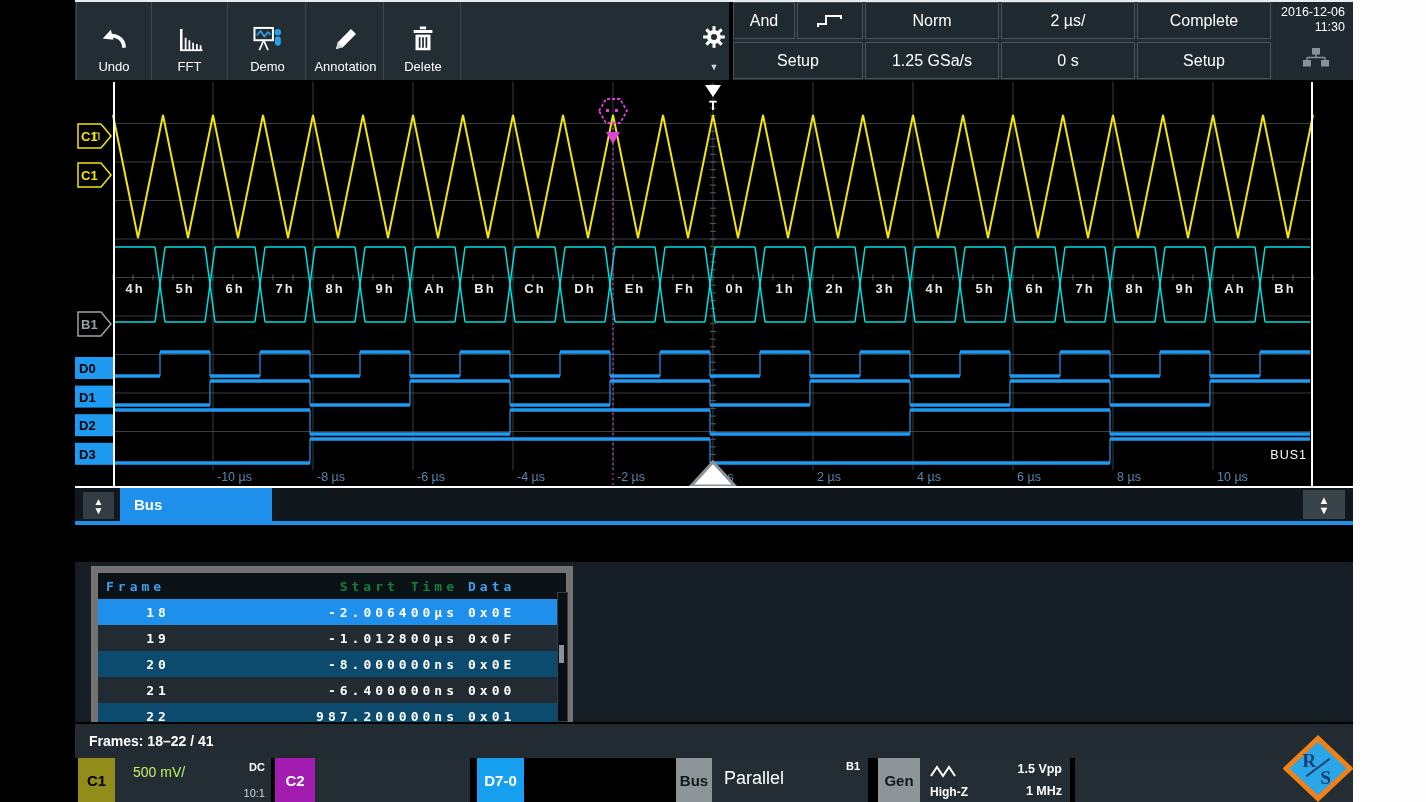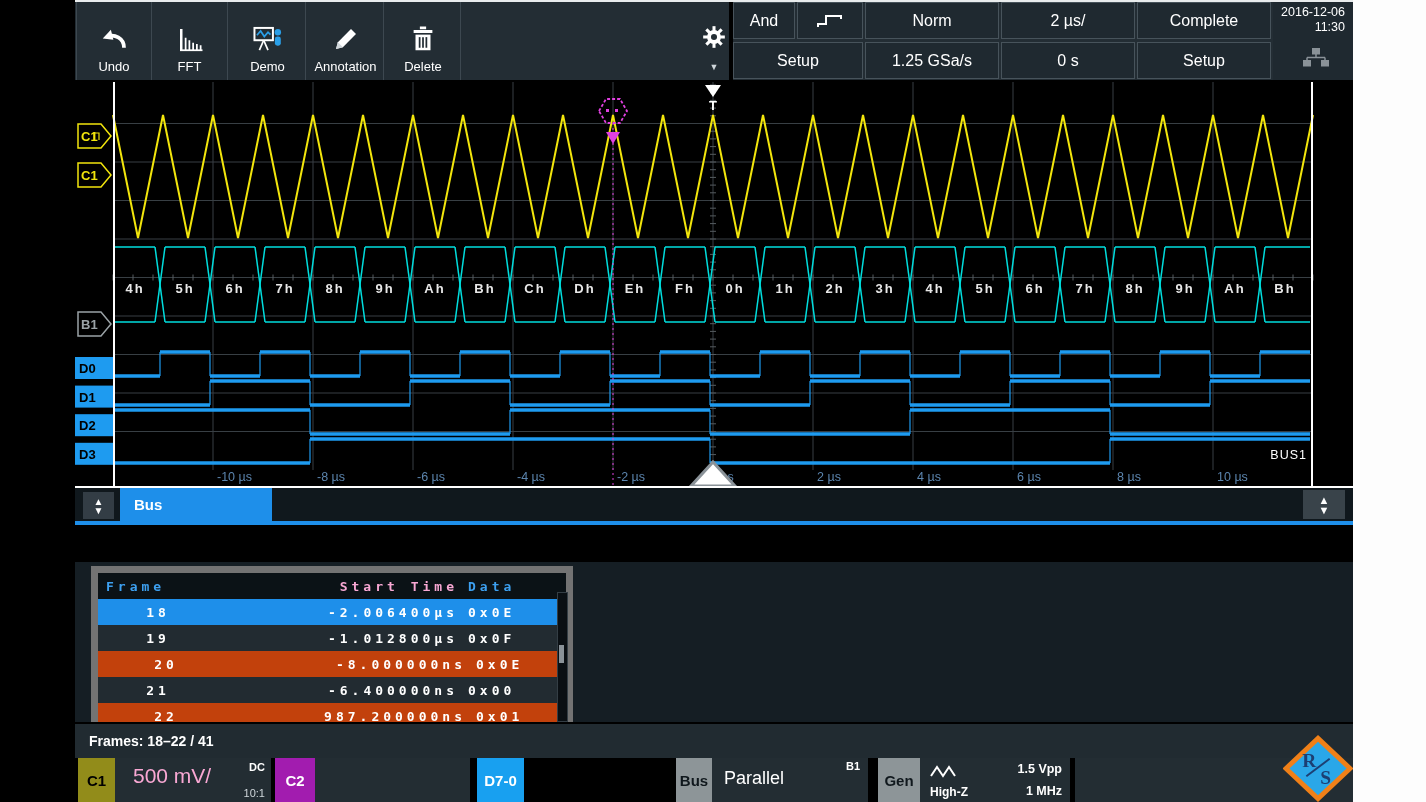--- a/index.html
+++ b/index.html
@@ -41,42 +41,42 @@
 
   
   #table-titlebar{left:75px;top:525px;width:1278px;height:37px;background:#212b31;
       display:flex;align-items:center;font-size:15px;font-weight:bold;padding-left:14px;box-sizing:border-box;}
   #save-btn{position:absolute;left:1236px;top:4px;width:32px;height:30px;cursor:pointer;}
   #table-section{left:75px;top:562px;width:1278px;height:160px;background:#151e24;}
   #bus-table{position:absolute;left:16px;top:4px;width:468px;border:7px solid #737373;background:#0b1216;}
   .bt-row{display:grid;grid-template-columns:120px 240px 104px;height:26px;align-items:center;
       font-family:"DejaVu Sans Mono",monospace;font-weight:bold;font-size:13px;letter-spacing:4px;cursor:pointer;}
   #bus-header .h-frame{padding-left:8px;color:#3da0f0;}
-  #bus-header .h-time{text-align:right;color:#f9a8d4;}
+  #bus-header .h-time{text-align:right;color:#15803d;}
   #bus-header .h-data{padding-left:10px;color:#3da0f0;}
   .bt-cell-frame{text-align:center;}
   .bt-cell-time{text-align:right;}
   .bt-cell-data{padding-left:10px;}
-  .row-odd{background:#c2410c;padding-left:8px;}
+  .row-odd{background:#0c4a6e;}
   .row-even{background:#222b31;}
   .row-selected{background:#1e8fea;}
   #tbl-scroll{position:absolute;left:482px;top:30px;width:9px;height:128px;background:#0a0f13;border:1px solid #343e45;cursor:pointer;}
   #tbl-thumb{position:absolute;left:1px;top:52px;width:5px;height:18px;background:#8a9298;}
 
   #frames-bar{left:75px;top:722px;width:1278px;height:36px;background:#212b31;border-top:2px solid #000;
       box-sizing:border-box;display:flex;align-items:center;padding-left:14px;font-size:14px;font-weight:bold;}
 
   
   #bottombar{left:75px;top:758px;width:1278px;height:44px;background:#000;}
   .ch-label{position:absolute;top:0;height:44px;display:flex;align-items:center;justify-content:center;
       font-weight:bold;font-size:15px;cursor:pointer;}
   .ch-body{position:absolute;top:0;height:44px;background:#232d33;box-sizing:border-box;cursor:pointer;}
   #c1-label{left:3px;width:37px;background:#928c1a;color:#000;}
   #c1-body{left:40px;width:156px;}
-  #c1-scale{position:absolute;left:18px;top:6px;font-size:21px;color:#f9a8d4;}
+  #c1-scale{position:absolute;left:18px;top:6px;font-size:14px;color:#bef264;}
   #c1-coupling{position:absolute;right:6px;top:3px;font-size:11px;font-weight:bold;}
   #c1-probe{position:absolute;right:6px;bottom:3px;font-size:11px;color:#cfd6da;}
   #c2-label{left:200px;width:40px;background:#a21caf;color:#fff;}
   #c2-body{left:240px;width:155px;}
   #d70-label{left:402px;width:47px;background:#18a0f0;color:#fff;}
   #d70-body{left:449px;width:148px;border-top:3px solid #18a0f0;text-align:center;}
   #d70-scale{font-size:14px;font-weight:bold;margin-top:2px;}
   #d70-line2{font-size:12.5px;font-weight:bold;font-family:"DejaVu Sans Mono",monospace;}
   #bus-label{left:601px;width:36px;background:#8d9598;color:#10181d;}
   #bus-body{left:637px;width:156px;}

